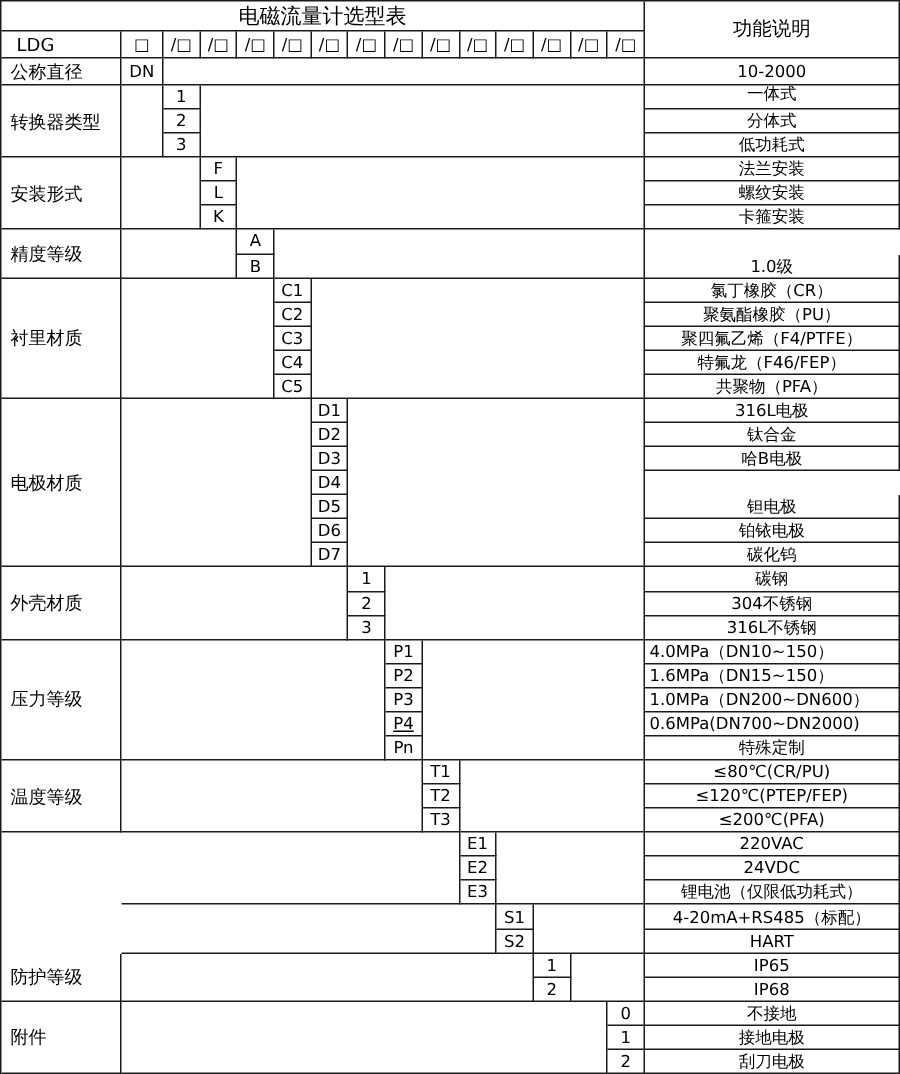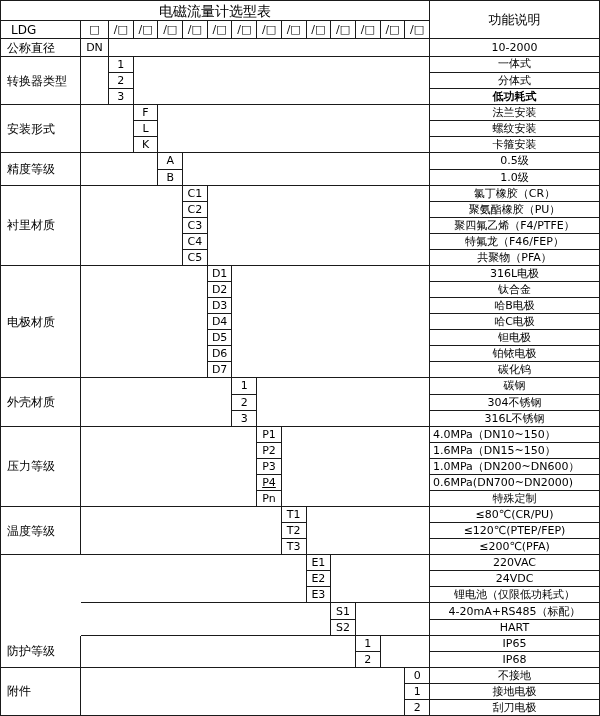--- a/index.html
+++ b/index.html
@@ -73,35 +73,34 @@
     <div class="cell code-cell slash" style="grid-area: 2 / 14;">/□</div>
     <div class="cell code-cell slash" style="grid-area: 2 / 15;">/□</div>
     <div class="cell label-cell" style="grid-area: 4 / 1 / 7;">转换器类型</div>
     <div class="cell empty-cell" style="grid-area: 4 / 2 / 7 / 3;"></div>
     <div class="cell empty-cell" style="grid-area: 4 / 4 / 7 / 16;"></div>
     <div class="cell code-cell" style="grid-area: 4 / 3;">1</div>
     <div class="cell desc-cell" style="grid-area: 4 / 16; font-family: Liberation Mono, monospace;">一体式</div>
     <div class="cell code-cell" style="grid-area: 5 / 3;">2</div>
     <div class="cell desc-cell" style="grid-area: 5 / 16;">分体式</div>
     <div class="cell code-cell" style="grid-area: 6 / 3;">3</div>
-    <div class="cell desc-cell" style="grid-area: 6 / 16; font-weight: bold;">低功耗式</div>
+    <div class="cell desc-cell" style="grid-area: 6 / 16;">低功耗式</div>
     <div class="cell label-cell" style="grid-area: 7 / 1 / 10;">安装形式</div>
     <div class="cell empty-cell" style="grid-area: 7 / 2 / 10 / 4;"></div>
     <div class="cell empty-cell" style="grid-area: 7 / 5 / 10 / 16;"></div>
     <div class="cell code-cell" style="grid-area: 7 / 4;">F</div>
     <div class="cell desc-cell" style="grid-area: 7 / 16;">法兰安装</div>
     <div class="cell code-cell" style="grid-area: 8 / 4;">L</div>
     <div class="cell desc-cell" style="grid-area: 8 / 16;">螺纹安装</div>
     <div class="cell code-cell" style="grid-area: 9 / 4;">K</div>
     <div class="cell desc-cell" style="grid-area: 9 / 16;">卡箍安装</div>
     <div class="cell label-cell" style="grid-area: 10 / 1 / 12;">精度等级</div>
     <div class="cell empty-cell" style="grid-area: 10 / 2 / 12 / 5;"></div>
     <div class="cell empty-cell" style="grid-area: 10 / 6 / 12 / 16;"></div>
     <div class="cell code-cell" style="grid-area: 10 / 5;">A</div>
-    <div class="cell desc-cell" style="grid-area: 10 / 16;">0.5级</div>
     <div class="cell code-cell" style="grid-area: 11 / 5;">B</div>
     <div class="cell desc-cell" style="grid-area: 11 / 16;">1.0级</div>
     <div class="cell label-cell" style="grid-area: 12 / 1 / 17;">衬里材质</div>
     <div class="cell empty-cell" style="grid-area: 12 / 2 / 17 / 6;"></div>
     <div class="cell empty-cell" style="grid-area: 12 / 7 / 17 / 16;"></div>
     <div class="cell code-cell" style="grid-area: 12 / 6;">C1</div>
     <div class="cell desc-cell" style="grid-area: 12 / 16;">氯丁橡胶（CR）</div>
     <div class="cell code-cell" style="grid-area: 13 / 6;">C2</div>
     <div class="cell desc-cell" style="grid-area: 13 / 16;">聚氨酯橡胶（PU）</div>
     <div class="cell code-cell" style="grid-area: 14 / 6;">C3</div>
@@ -113,21 +112,20 @@
     <div class="cell label-cell" style="grid-area: 17 / 1 / 24;">电极材质</div>
     <div class="cell empty-cell" style="grid-area: 17 / 2 / 24 / 7;"></div>
     <div class="cell empty-cell" style="grid-area: 17 / 8 / 24 / 16;"></div>
     <div class="cell code-cell" style="grid-area: 17 / 7;">D1</div>
     <div class="cell desc-cell" style="grid-area: 17 / 16;">316L电极</div>
     <div class="cell code-cell" style="grid-area: 18 / 7;">D2</div>
     <div class="cell desc-cell" style="grid-area: 18 / 16;">钛合金</div>
     <div class="cell code-cell" style="grid-area: 19 / 7;">D3</div>
     <div class="cell desc-cell" style="grid-area: 19 / 16;">哈B电极</div>
     <div class="cell code-cell" style="grid-area: 20 / 7;">D4</div>
-    <div class="cell desc-cell" style="grid-area: 20 / 16;">哈C电极</div>
     <div class="cell code-cell" style="grid-area: 21 / 7;">D5</div>
     <div class="cell desc-cell" style="grid-area: 21 / 16;">钽电极</div>
     <div class="cell code-cell" style="grid-area: 22 / 7;">D6</div>
     <div class="cell desc-cell" style="grid-area: 22 / 16;">铂铱电极</div>
     <div class="cell code-cell" style="grid-area: 23 / 7;">D7</div>
     <div class="cell desc-cell" style="grid-area: 23 / 16;">碳化钨</div>
     <div class="cell label-cell" style="grid-area: 24 / 1 / 27;">外壳材质</div>
     <div class="cell empty-cell" style="grid-area: 24 / 2 / 27 / 8;"></div>
     <div class="cell empty-cell" style="grid-area: 24 / 9 / 27 / 16;"></div>
     <div class="cell code-cell" style="grid-area: 24 / 8;">1</div>

